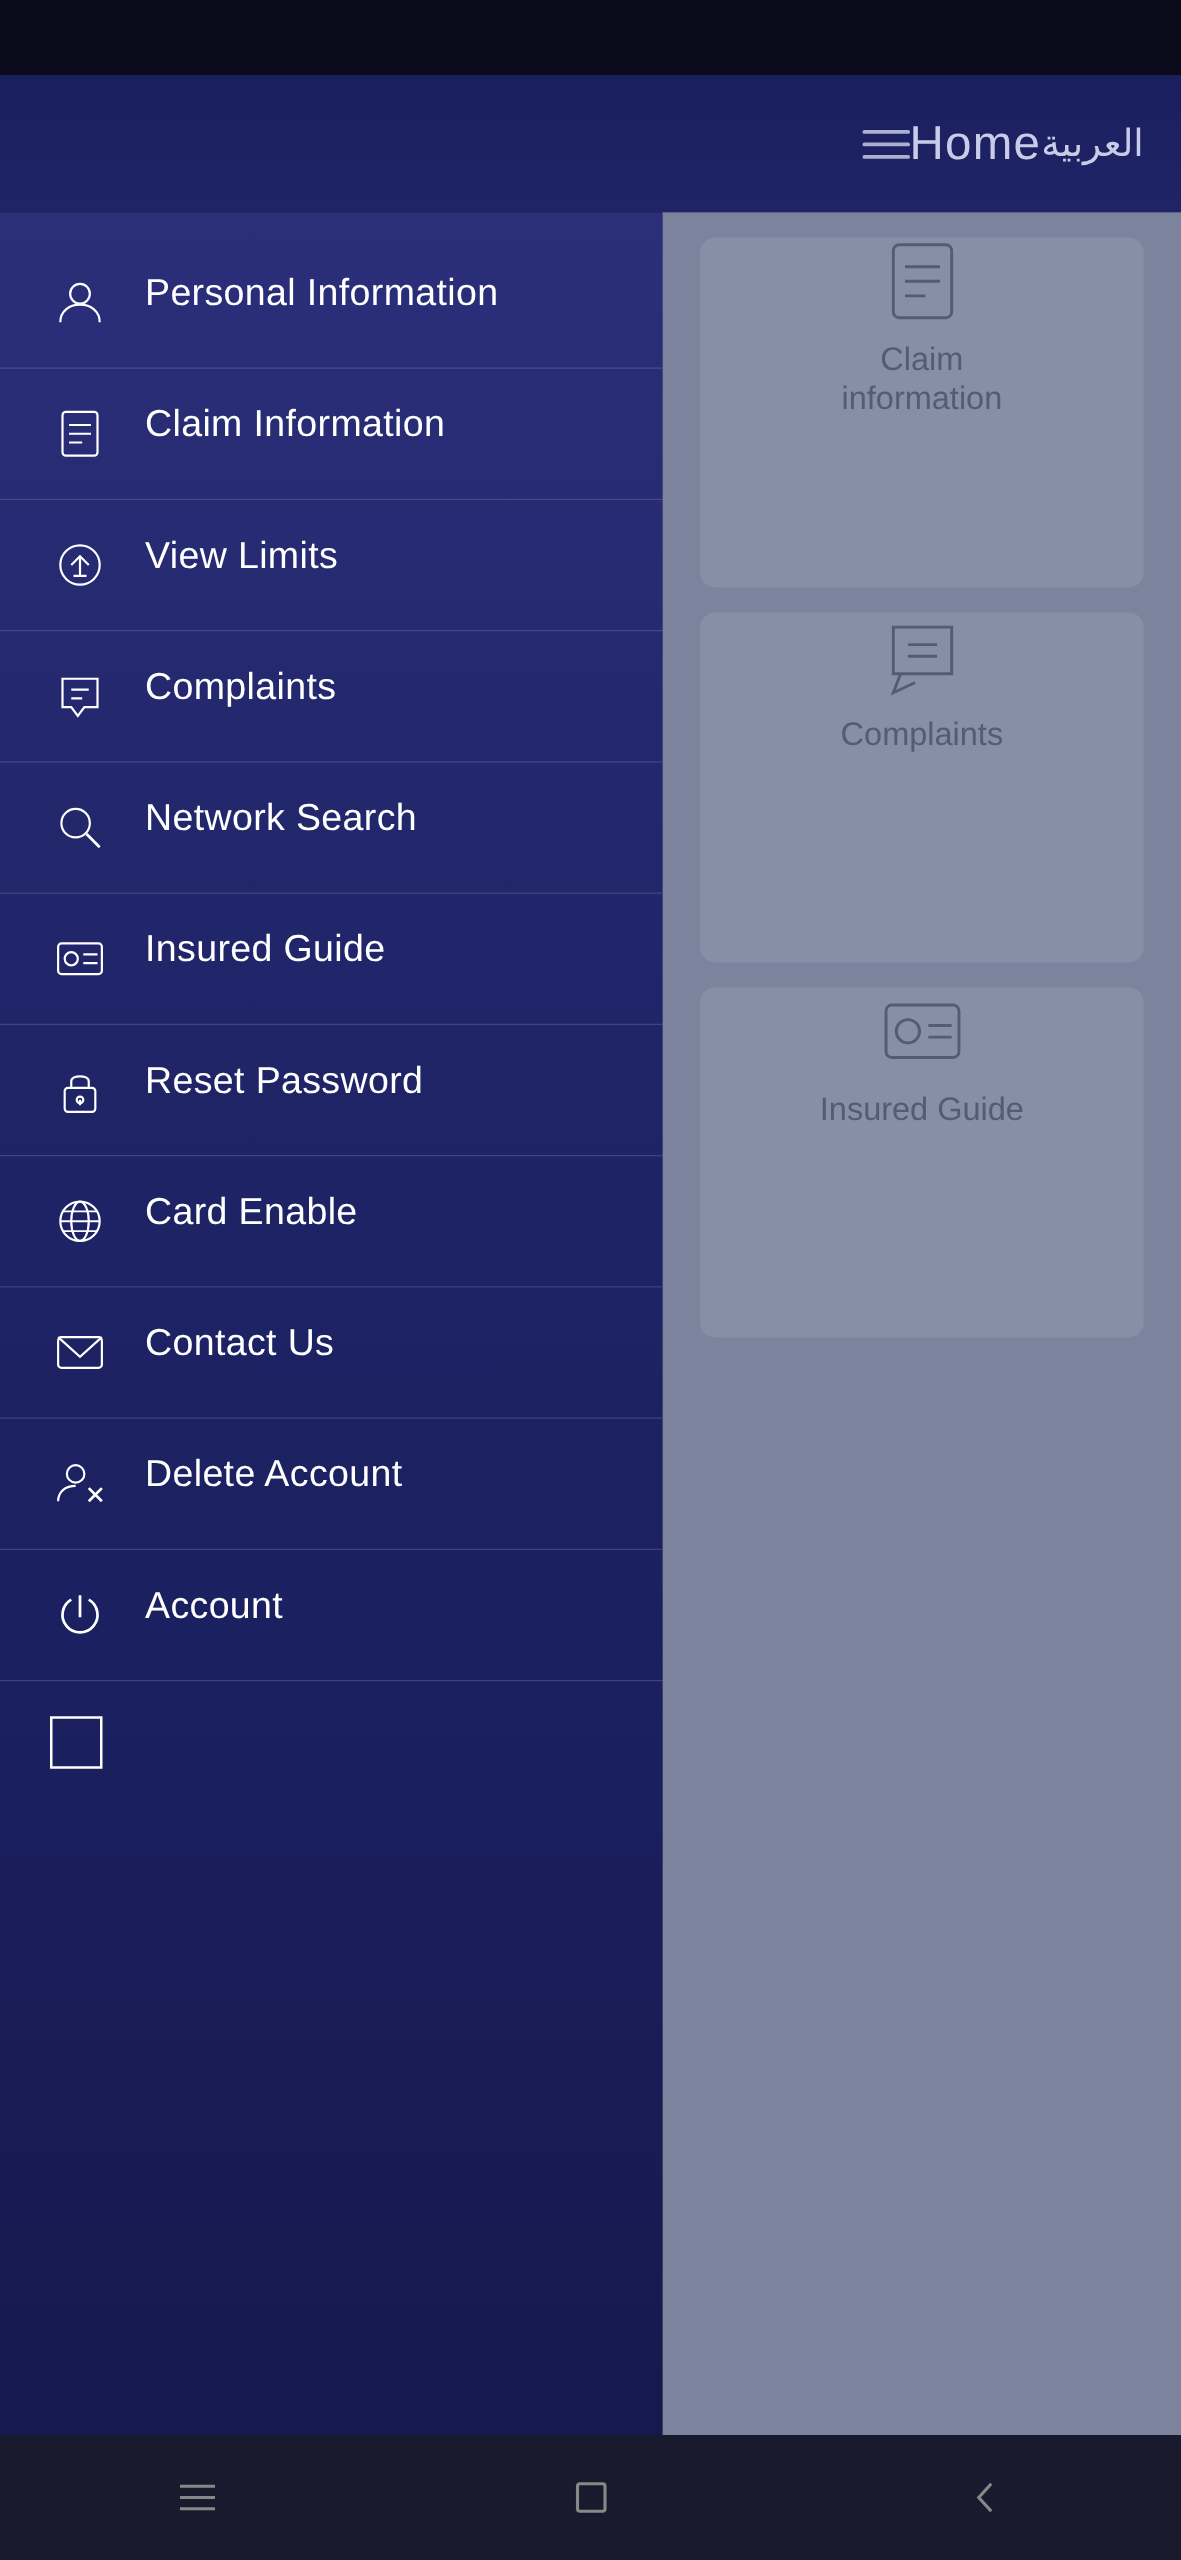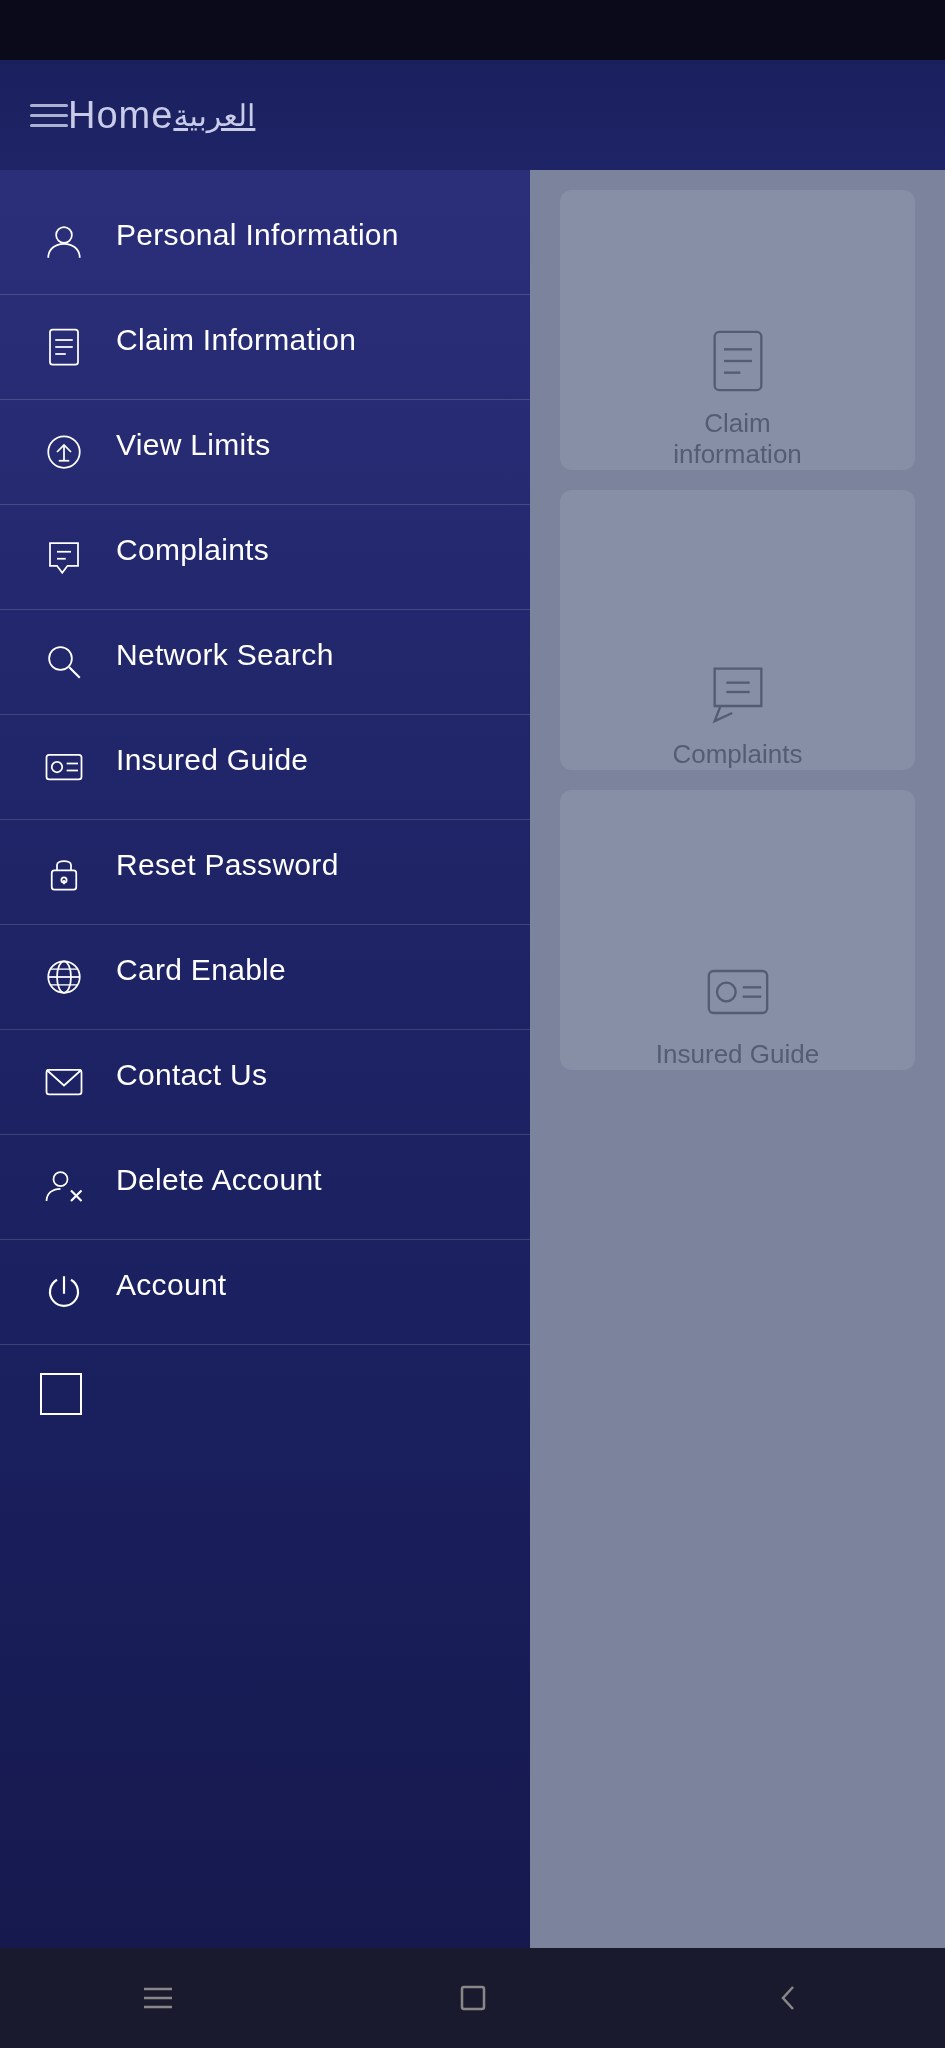--- a/index.html
+++ b/index.html
@@ -24,21 +24,21 @@
       padding: 0 20px;
     }
 
     
     .header {
       width: 100%;
       height: 110px;
       background: linear-gradient(180deg, #1a1f5e 0%, #1e2466 100%);
       display: flex;
       align-items: center;
-      justify-content: flex-start;
+      justify-content: flex-end;
       padding: 4px 30px;
     }
     .header-hamburger {
       display: flex;
       flex-direction: column;
       gap: 7px;
       cursor: pointer;
     }
     .header-hamburger span {
       display: block;
@@ -50,21 +50,20 @@
     .header-title {
       color: #c8cce8;
       font-size: 38px;
       font-weight: 400;
       letter-spacing: 1px;
     }
     .header-lang {
       color: #c8cce8;
       font-size: 30px;
       font-family: Arial, sans-serif;
-      text-decoration: underline;
     }
 
     
     .main-content {
       width: 100%;
       height: calc(2048px - 170px - 100px);
       position: relative;
       display: flex;
     }
 
@@ -162,21 +161,21 @@
     }
 
     .bg-card {
       width: 90%;
       background: #c8d0dc;
       border-radius: 12px;
       height: 280px;
       display: flex;
       flex-direction: column;
       align-items: center;
-      justify-content: flex-end;
+      justify-content: flex-start;
       gap: 12px;
     }
     .bg-card svg {
       width: 70px;
       height: 70px;
       stroke: #5a6070;
       fill: none;
       stroke-width: 1.5;
     }
     .bg-card-text {

